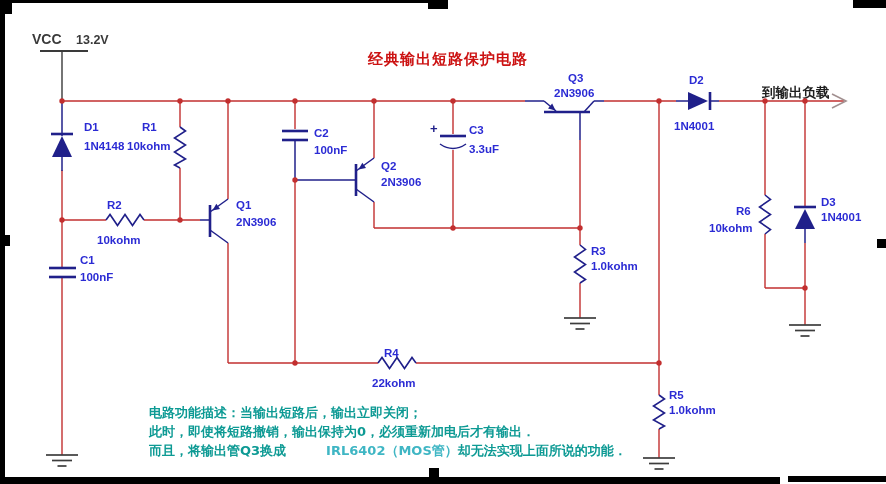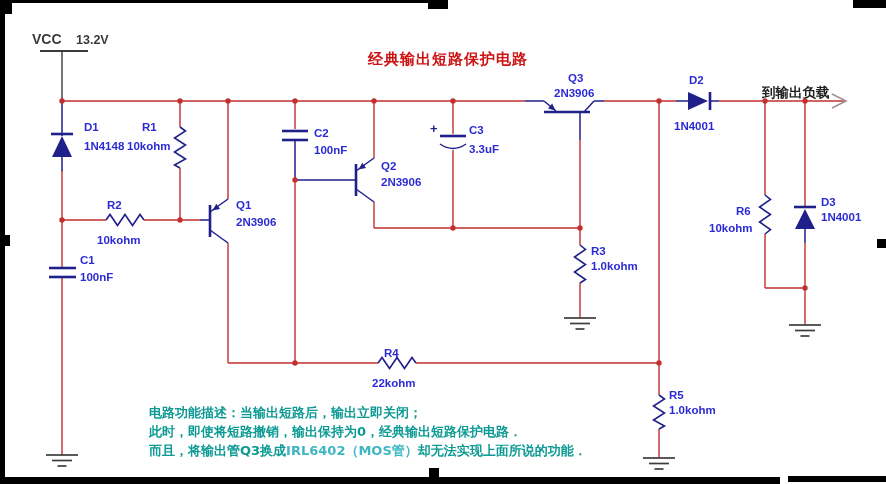--- a/index.html
+++ b/index.html
@@ -33,21 +33,21 @@
     position:absolute; left:368px; top:13px; white-space:nowrap;
     font:bold 15px "DejaVu Sans",sans-serif; letter-spacing:1px;
     color:var(--title-red,#cc1212);
     margin-top:37px;
   }
   .description {
     position:absolute; left:149px; top:403px; white-space:nowrap;
     font:bold 13px "DejaVu Sans",sans-serif; line-height:19px;
     color:var(--desc-teal,#0d9a94);
   }
-  .description .hl { color:var(--desc-highlight,#3fb6c4); }
+  .description .hl { color:var(--desc-highlight,#3fb6c4);margin-left:40px; }
 
   
   .bm { position:absolute; background:var(--border-black,#000); }
 </style>
 </head>
 <body>
 
 <div class="page">
 
   <div class="title">经典输出短路保护电路</div>
@@ -240,21 +240,21 @@
       <circle class="dot" cx="453" cy="228" r="2.7"></circle>
       <circle class="dot" cx="580" cy="228" r="2.7"></circle>
       <circle class="dot" cx="295" cy="363" r="2.7"></circle>
       <circle class="dot" cx="659" cy="363" r="2.7"></circle>
       <circle class="dot" cx="805" cy="288" r="2.7"></circle>
     </g>
   </svg>
 
   <div class="description">
     <div>电路功能描述：当输出短路后，输出立即关闭；</div>
-    <div>此时，即使将短路撤销，输出保持为0，经典输出短路保护电路．</div>
+    <div>此时，即使将短路撤销，输出保持为0，必须重新加电后才有输出．</div>
     <div><span>而且，将输出管Q3换成</span><span class="hl">IRL6402（MOS管）</span><span>却无法实现上面所说的功能．</span></div>
   </div>
 
   <div class="bm" style="left:0;top:0;width:5px;height:484px;"></div>
   <div class="bm" style="left:0;top:0;width:12px;height:14px;"></div>
   <div class="bm" style="left:0;top:0;width:448px;height:3px;"></div>
   <div class="bm" style="left:428px;top:0;width:20px;height:9px;"></div>
   <div class="bm" style="left:853px;top:0;width:33px;height:8px;"></div>
   <div class="bm" style="left:0;top:235px;width:10px;height:11px;"></div>
   <div class="bm" style="left:877px;top:239px;width:9px;height:9px;"></div>

